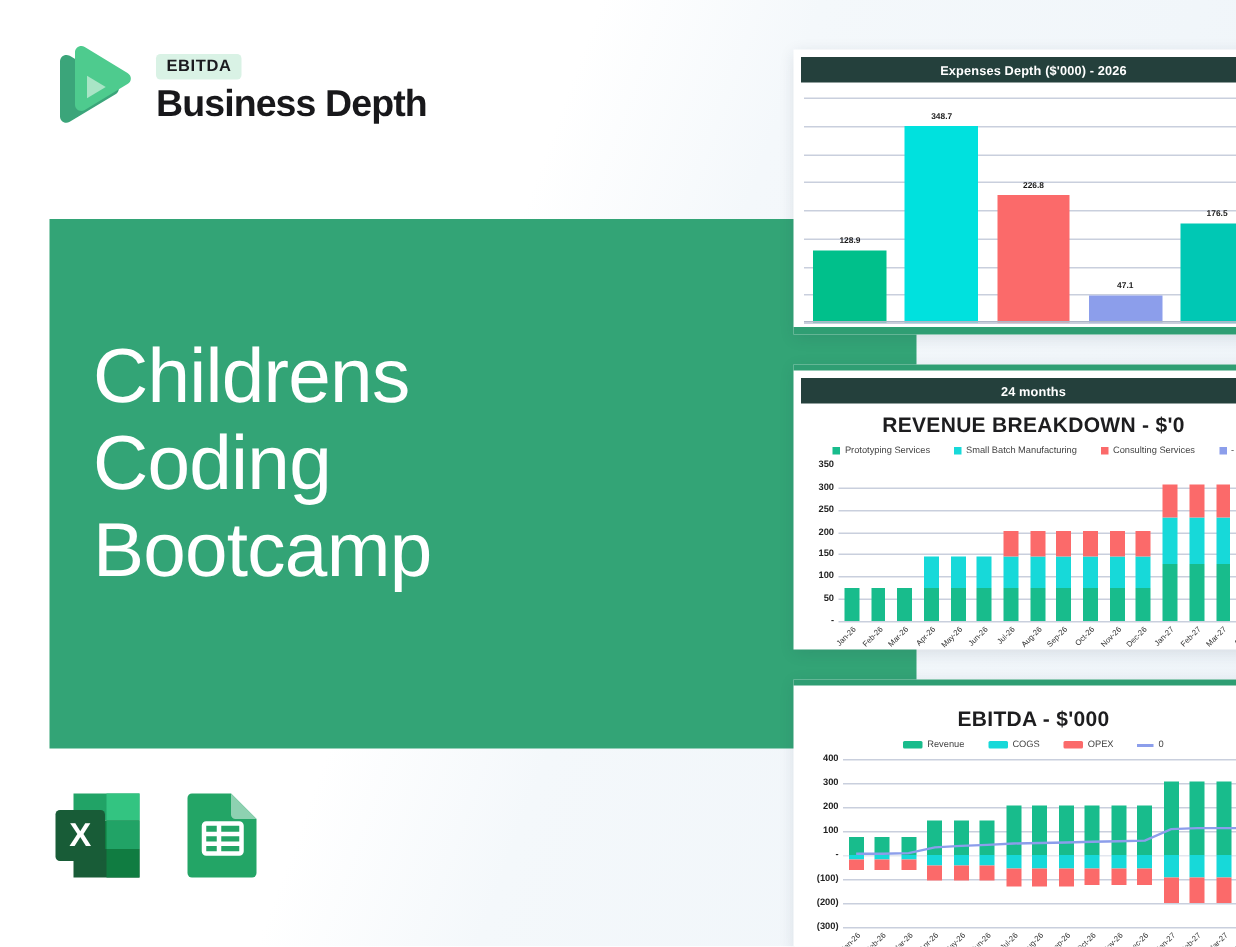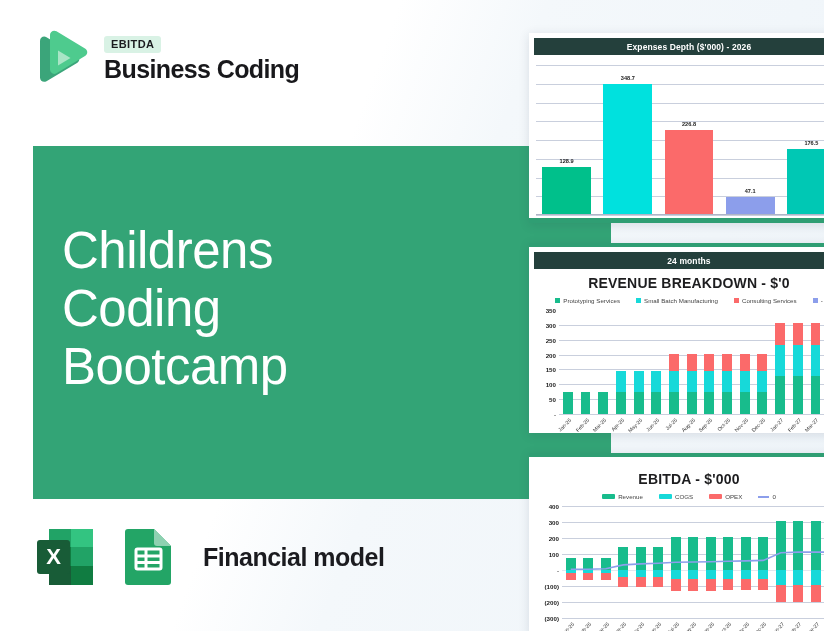--- a/index.html
+++ b/index.html
@@ -129,21 +129,21 @@
   <div class="brand">
     <div class="brand-logo">
       <svg viewBox="0 0 62 62" width="62" height="62" aria-hidden="true">
         <path d="M12 13 C12 9.5 15.5 7.5 18.5 9.2 L49 27.5 C52 29.3 52 33.1 49 34.9 L18.5 53.2 C15.5 55 12 53 12 49.5 Z" fill="#3BA57A"></path>
         <path d="M22 7 C22 3.6 25.6 1.6 28.5 3.3 L57 20.6 C60 22.4 60 26.3 57 28 L28.5 45.3 C25.6 47 22 45 22 41.6 Z" fill="#4ECB8E"></path>
         <path d="M30 22.5 L42.5 30 L30 37.5 Z" fill="#A9E5C6"></path>
       </svg>
     </div>
     <div class="brand-text">
       <span class="ready-badge">EBITDA</span>
-      <span class="brand-name">Business Coding</span>
+      <span class="brand-name">Business Depth</span>
     </div>
   </div>
 
   <div class="hero">
     <div class="hero-title">Childrens
 Coding
 Bootcamp</div>
   </div>
 
   <div class="footer-row">
@@ -162,21 +162,20 @@
     <div class="icon-sheets">
       <svg viewBox="0 0 66 66" width="66" height="66" aria-hidden="true">
         <path d="M10 8 a3 3 0 0 1 3-3 h26 l17 17 v36 a3 3 0 0 1 -3 3 H13 a3 3 0 0 1 -3 -3 Z" fill="#23A566"></path>
         <path d="M39 5 l17 17 H42 a3 3 0 0 1 -3 -3 Z" fill="#8ED1B1"></path>
         <rect x="21" y="25" width="25" height="20" rx="1.5" fill="none" stroke="#ffffff" stroke-width="3"></rect>
         <line x1="21" y1="32" x2="46" y2="32" stroke="#ffffff" stroke-width="3"></line>
         <line x1="21" y1="38.5" x2="46" y2="38.5" stroke="#ffffff" stroke-width="3"></line>
         <line x1="31" y1="25" x2="31" y2="45" stroke="#ffffff" stroke-width="3"></line>
       </svg>
     </div>
-    <span class="footer-label">Financial model</span>
   </div>
 
   <div class="card" id="card-expenses">
     <div class="card-banner">Expenses Depth ($'000) - 2026</div>
     <div class="plot" id="plot-expenses">
         <div class="gridline" style="top: 0px;"></div>
         <div class="gridline" style="top: 18.75px;"></div>
         <div class="gridline" style="top: 37.5px;"></div>
         <div class="gridline" style="top: 56.25px;"></div>
         <div class="gridline" style="top: 75px;"></div>

